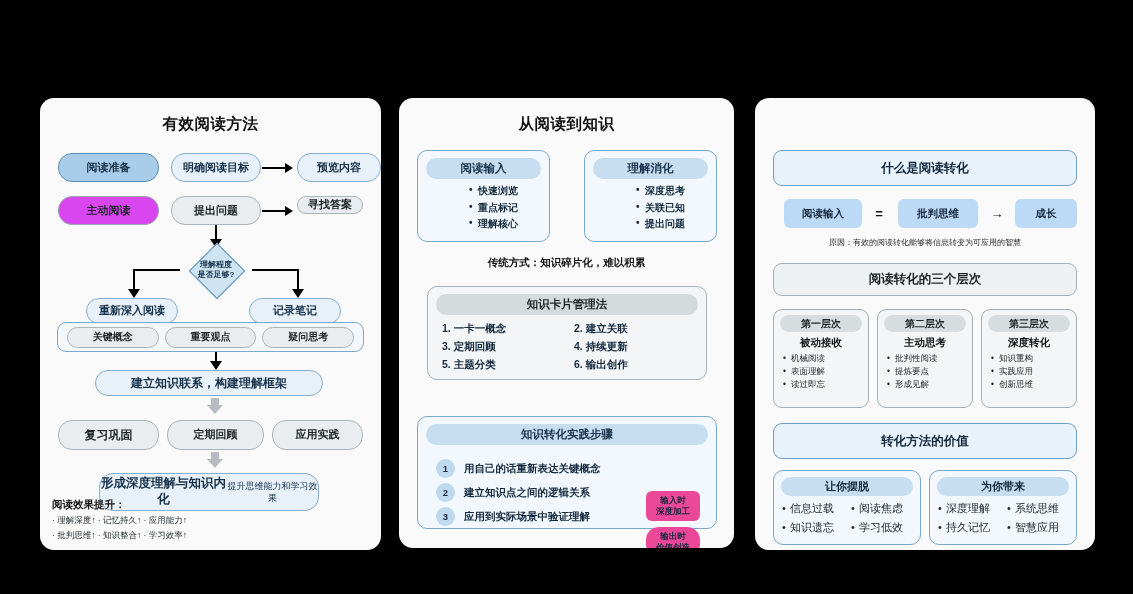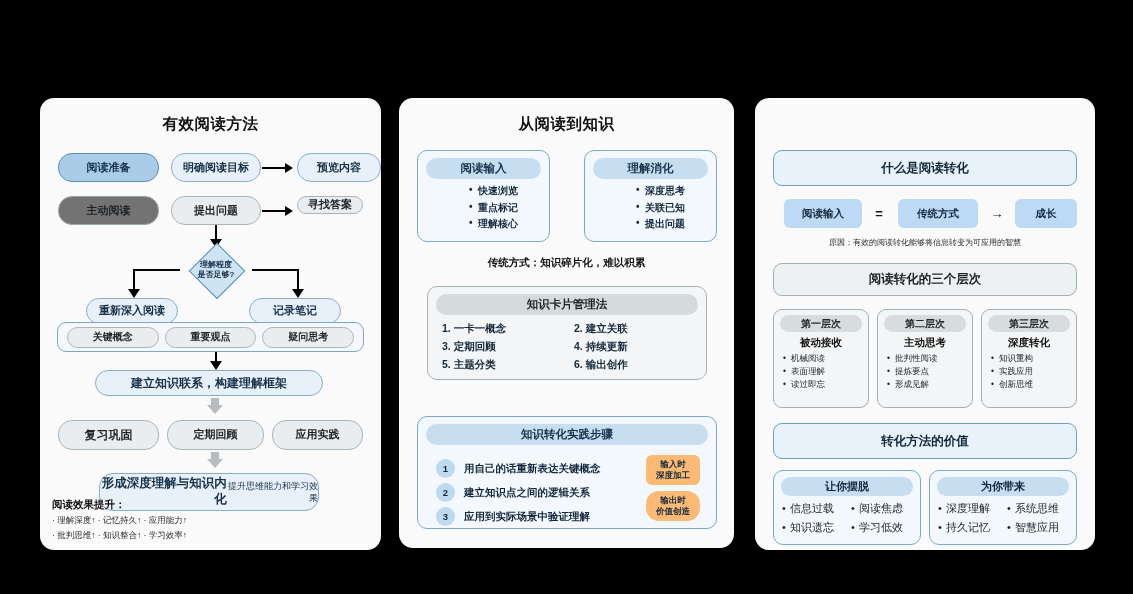--- a/index.html
+++ b/index.html
@@ -14,25 +14,25 @@
   #panel-1{left:40px;top:98px;width:341px;height:452px;}
   #panel-2{left:399px;top:98px;width:335px;height:450px;}
   #panel-3{left:755px;top:98px;width:340px;height:452px;}
 
   .panel-title{text-align:center;font-weight:bold;font-size:15.5px;
                color:#111;margin-top:16px;letter-spacing:.5px;}
   #panel-3 .panel-title{font-size:15px;}
 
   
   .node{box-sizing:border-box;display:flex;align-items:center;
-        justify-content:center;text-align:right;border-radius:14px;
+        justify-content:center;text-align:center;border-radius:14px;
         font-size:11px;font-weight:bold;line-height:1.25;}
   .blue-strong{background:#a9cce8;border:1.3px solid #5b8fb9;color:#16314a;}
   .blue-pale{background:#e8f1fa;border:1.2px solid #86aed0;color:#16314a;}
-  .grey{background:#737373;border:1.2px solid #9aa7ad;color:#1d2326;}
+  .grey{background:#d946ef;border:1.2px solid #9aa7ad;color:#1d2326;}
   .grey-pale{background:#e9edef;border:1.1px solid #aab5ba;color:#1d2326;}
 
   .abs{position:absolute;}
 
   
   .arrow-line{position:absolute;background:#000;}
   .arrow-head-r{position:absolute;width:0;height:0;
      border-top:5px solid transparent;border-bottom:5px solid transparent;
      border-left:8px solid #000;}
   .arrow-head-d{position:absolute;width:0;height:0;
@@ -81,22 +81,22 @@
 
   .num-grid{display:flex;flex-wrap:wrap;margin:3px 0 0 14px;}
   .num-grid div{width:50%;font-size:10.5px;font-weight:bold;color:#14283d;line-height:1.72;}
 
   .step-row{position:absolute;display:flex;align-items:center;}
   .step-badge{width:19px;height:19px;border-radius:50%;background:#bfd9ef;
      display:flex;align-items:center;justify-content:center;
      font-size:9.5px;font-weight:bold;color:#14283d;}
   .step-text{margin-left:9px;font-size:10.5px;font-weight:bold;color:#14283d;}
   .side-badge{position:absolute;width:54px;height:30px;border-radius:6px;
-     background:#fdba74;display:flex;flex-direction:column;align-items:center;
-     justify-content:center;font-size:8.5px;font-weight:bold;color:#14283d;line-height:1.3;}
+     background:#ec4899;display:flex;flex-direction:column;align-items:center;
+     justify-content:center;font-size:8.5px;font-weight:bold;color:#14283d;line-height:1.3;margin-top:36px;}
 
   
   .band{position:absolute;box-sizing:border-box;display:flex;align-items:center;
      justify-content:center;border-radius:9px;font-size:12.5px;font-weight:bold;}
   .band.blue{background:#e8f2fb;border:1.4px solid #6f9fc6;color:#14283d;}
   .band.grey{background:#eef1f2;border:1.3px solid #a3afb5;color:#1d2326;}
 
   .eqbox{position:absolute;border-radius:6px;background:#bcd9f5;
      display:flex;align-items:center;justify-content:center;
      font-size:10.5px;font-weight:bold;color:#14283d;}
@@ -256,21 +256,21 @@
       </div>
     </div>
   </div>
 
   <div class="panel" id="panel-3">
 
     <div class="band blue" style="left:18px;top:52px;width:304px;height:36px;">什么是阅读转化</div>
 
     <div class="eqbox" style="left:29px;top:101px;width:78px;height:29px;">阅读输入</div>
     <div class="eqsym" style="left:110px;top:101px;width:28px;height:29px;">=</div>
-    <div class="eqbox" style="left:143px;top:101px;width:80px;height:29px;">传统方式</div>
+    <div class="eqbox" style="left:143px;top:101px;width:80px;height:29px;">批判思维</div>
     <div class="eqsym" style="left:228px;top:101px;width:28px;height:29px;">→</div>
     <div class="eqbox" style="left:260px;top:101px;width:62px;height:29px;">成长</div>
 
     <div class="cause" style="left:0;top:139px;width:340px;">原因：有效的阅读转化能够将信息转变为可应用的智慧</div>
 
     <div class="band grey" style="left:18px;top:165px;width:304px;height:33px;">阅读转化的三个层次</div>
 
     <div class="lvl" style="left:122px;top:211px;width:96px;height:99px;">
       <div class="lvl-head">第二层次</div>
       <div class="lvl-sub">主动思考</div>

